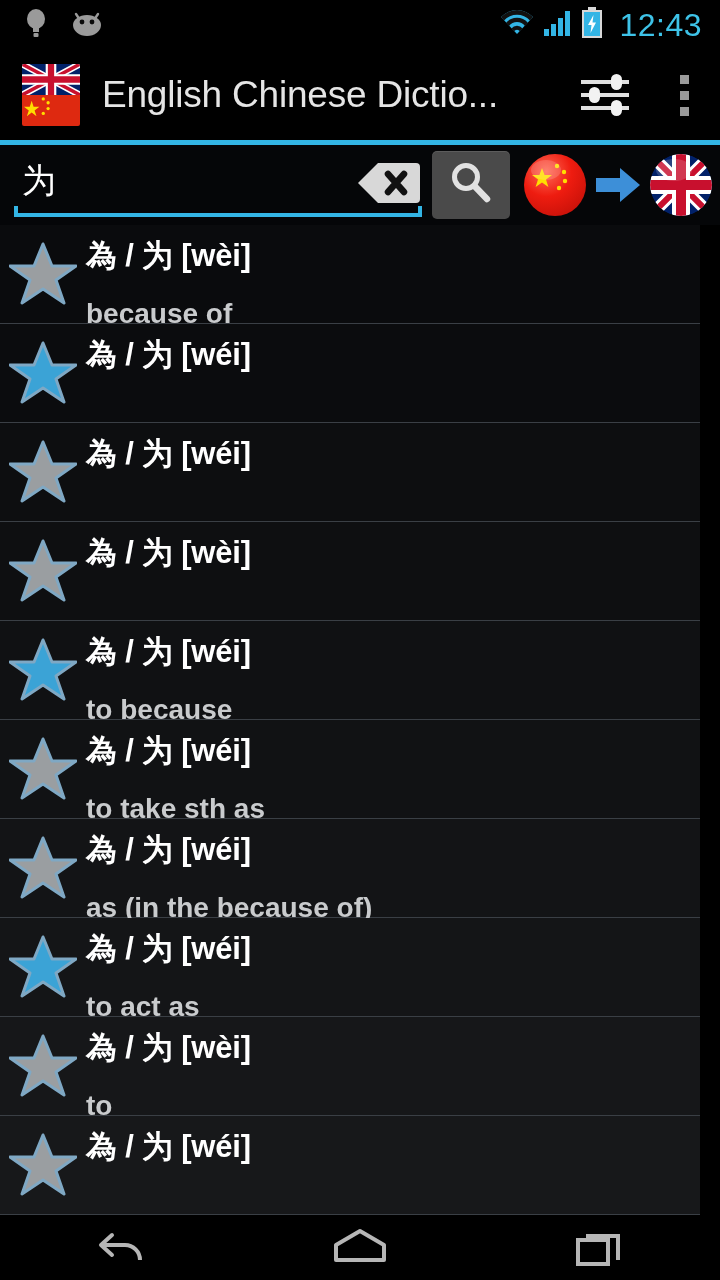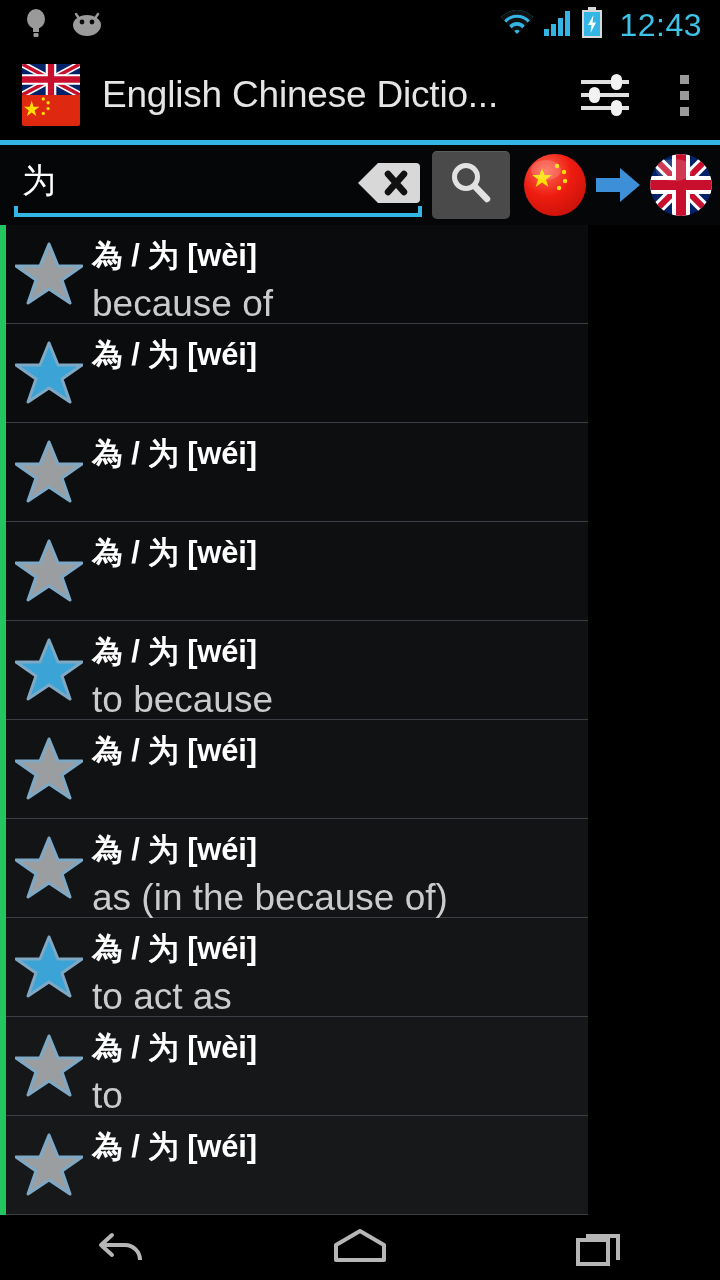--- a/index.html
+++ b/index.html
@@ -73,37 +73,36 @@
     display:flex; align-items:center; justify-content:center; flex:0 0 auto;
     box-shadow:inset 0 1px 0 rgba(255,255,255,0.10);
   }
   .lang-pair{ display:flex; align-items:center; margin-left:14px; gap:8px; }
   .flag-circle{ width:62px; height:62px; border-radius:50%; position:relative; overflow:hidden; }
   .flag-cn{ background:radial-gradient(circle at 36% 28%, #ff6a55 0%, #ee1c10 42%, #b80d06 100%); }
   .arrow-ico{ width:48px; height:44px; }
 
   
   .list{
-    position:absolute; top:225px; left:0; width:588px; height:990px; overflow:hidden;
-    background:#22c55e;
-    padding-left:6px;
+    position:absolute; top:225px; left:0; width:700px; height:990px; overflow:hidden;
+    background:#fdba74;
   }
   .row{
     position:relative; width:720px; height:99px;
     display:flex; align-items:flex-start;
     border-bottom:1px solid #3a3f45;
   }
   .star{ width:86px; flex:0 0 auto; padding-top:16px; display:flex; justify-content:center; }
   .row-text{ padding-top:11px; }
   .row-head{
     color:#ffffff; font-size:31px; font-weight:bold; line-height:1.28; letter-spacing:-0.2px;
     white-space:nowrap;
   }
   .row-def{
-    color:#c9cbcd; font-size:37px; line-height:1.35; margin-top:3px; white-space:nowrap;
+    color:#c9cbcd; font-size:28px; line-height:1.35; margin-top:19px; white-space:nowrap;font-weight:bold;
   }
 
   
   .navbar{
     position:absolute; bottom:0; left:0; width:720px; height:65px; background:#000;
     display:flex; align-items:center; justify-content:space-around;
   }
   .nav-btn{ width:160px; height:65px; display:flex; align-items:center; justify-content:center; }
 </style>
 </head>
@@ -308,20 +307,21 @@
         </div>
       </div>
       <div class="row" style="background: rgb(17, 18, 20);">
         <div class="star">
           <svg width="68" height="66" viewBox="0 0 68 66">
             <polygon points="34,3 43,25 67,25 47,39 55,62 34,48 13,62 21,39 1,25 25,25" fill="#9a9ea1" stroke="#7fa8c4" stroke-width="3" stroke-linejoin="round"></polygon>
           </svg>
         </div>
         <div class="row-text">
           <div class="row-head">為 / 为 [wéi]</div>
+          <div class="row-def">to take sth as</div>
         </div>
       </div>
       <div class="row" style="background: rgb(19, 20, 22);">
         <div class="star">
           <svg width="68" height="66" viewBox="0 0 68 66">
             <polygon points="34,3 43,25 67,25 47,39 55,62 34,48 13,62 21,39 1,25 25,25" fill="#9a9ea1" stroke="#7fa8c4" stroke-width="3" stroke-linejoin="round"></polygon>
           </svg>
         </div>
         <div class="row-text">
           <div class="row-head">為 / 为 [wéi]</div>

